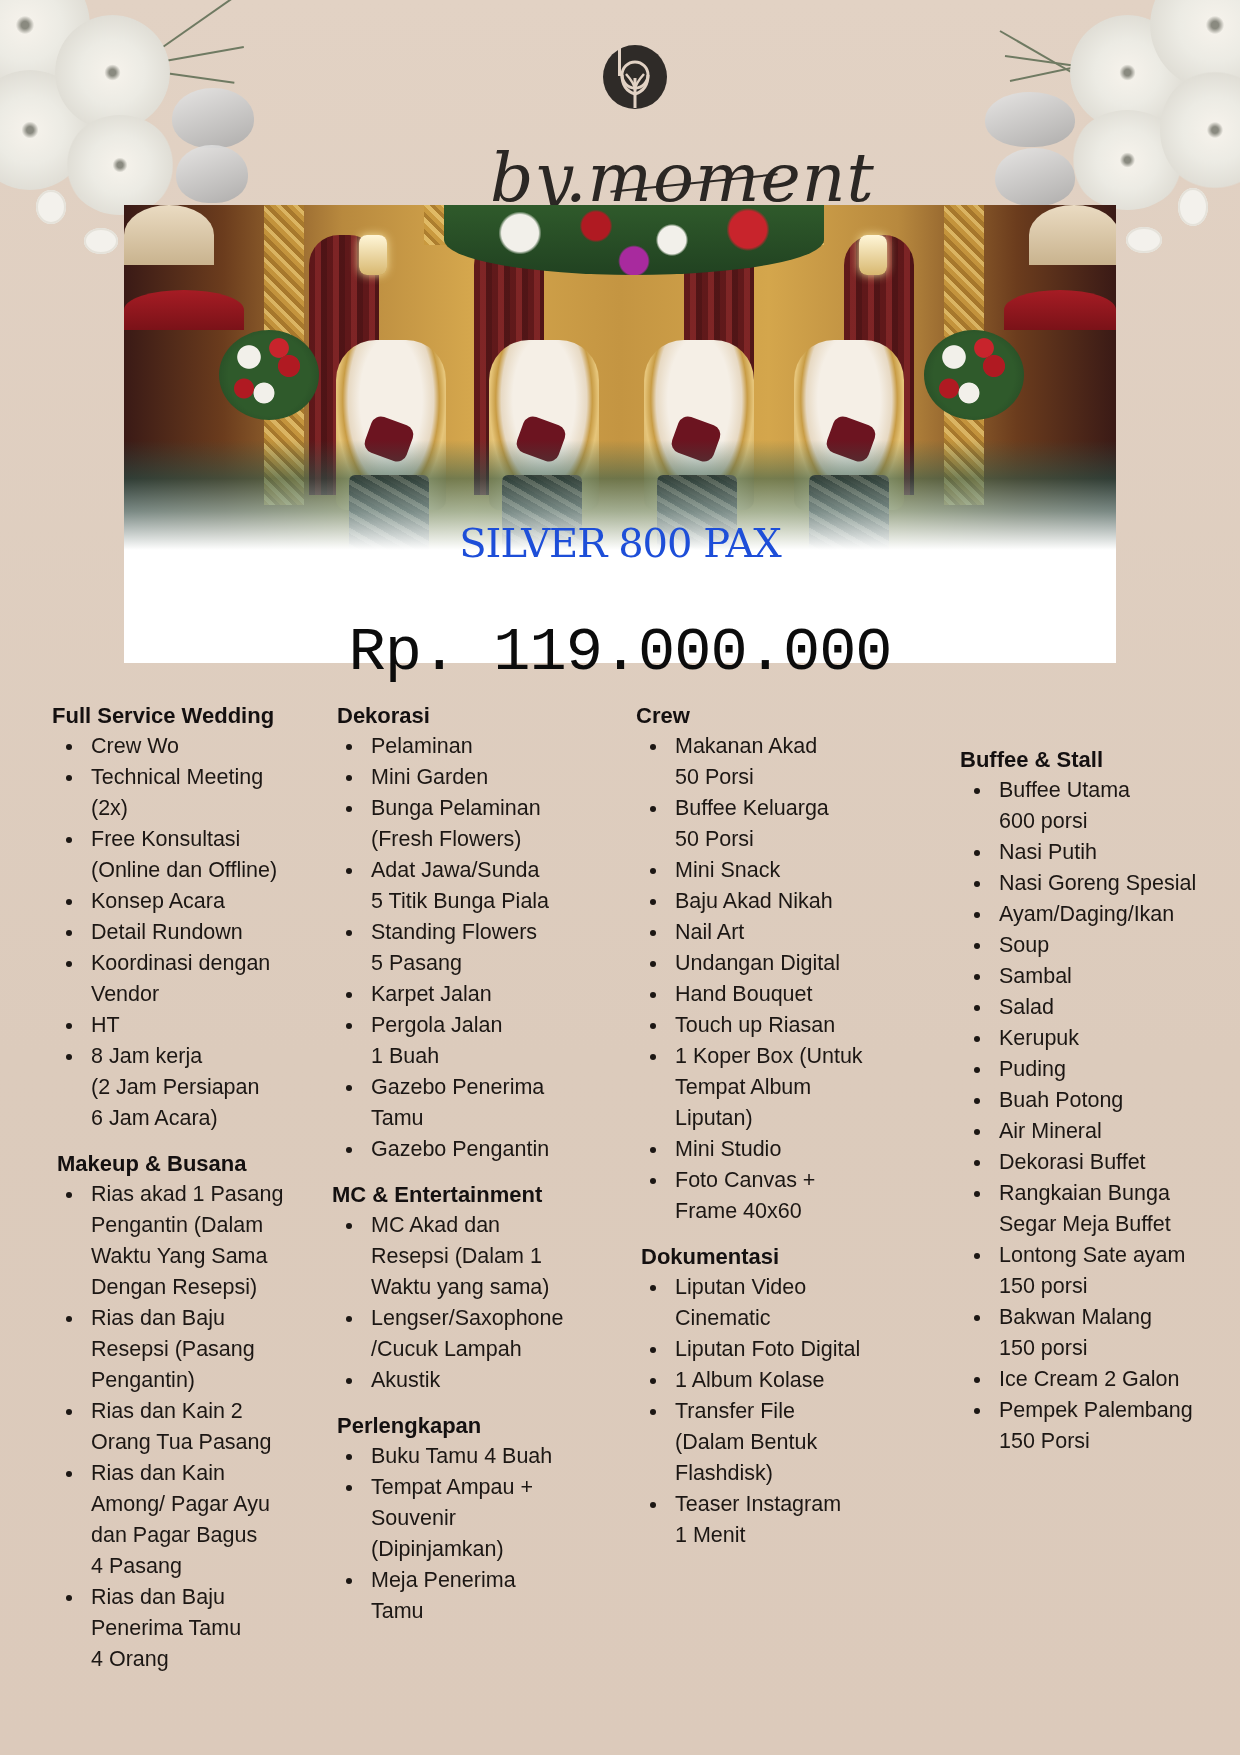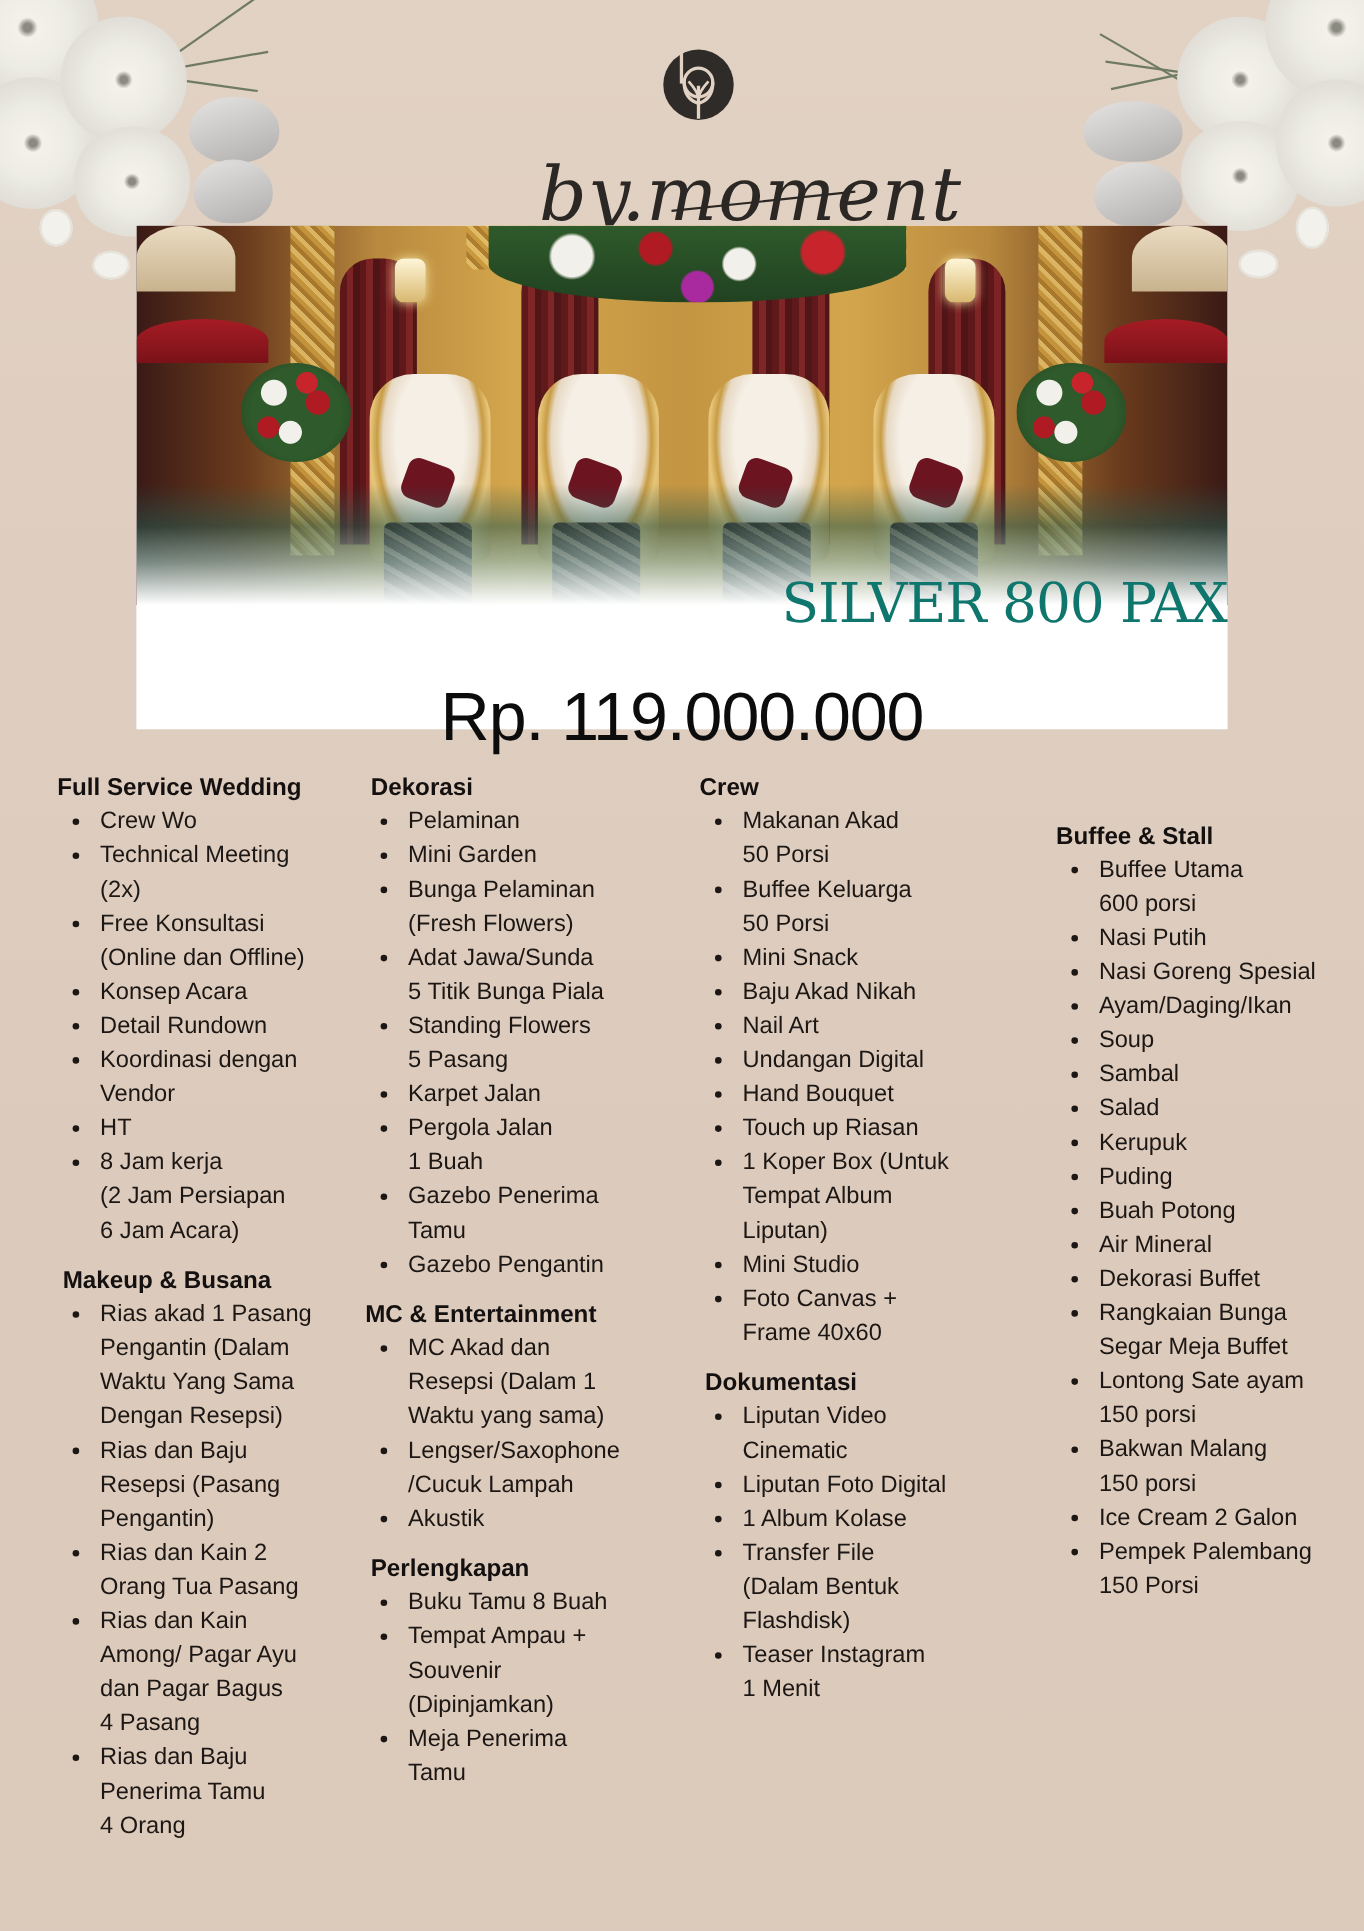--- a/index.html
+++ b/index.html
@@ -53,24 +53,24 @@
                   radial-gradient(circle at 60% 50%, #f2f0ea 0 6%, rgba(0,0,0,0) 7%),
                   radial-gradient(circle at 80% 35%, #c8242c 0 6%, rgba(0,0,0,0) 7%),
                   radial-gradient(circle at 50% 80%, #a82a9e 0 7%, rgba(0,0,0,0) 8%),
                   linear-gradient(#2f5a2b,#214221); }
     .photo .umbrella { position:absolute; top:0; width:90px; height:60px; border-radius: 50% 50% 0 0; background: linear-gradient(#eadbc2,#c9b38e); }
     .photo .umbrella.red { top:85px; height:40px; background: linear-gradient(#a61c24,#7a1218); }
     .photo .lamp { position:absolute; top:30px; width:28px; height:40px; border-radius: 8px; background: linear-gradient(#fff6d8,#d8b870); box-shadow: 0 0 10px #f7e3a0; }
     .photo .fade { position:absolute; left:0; bottom:0; width:100%; height:110px;
       background: linear-gradient(180deg, rgba(255,255,255,0) 0%, rgba(40,90,80,.55) 35%, rgba(150,185,180,.7) 65%, #ffffff 100%); }
 
-    .title { position:absolute; left:0; width:992px; top:318px; text-align:right;
-      font-family: "DejaVu Serif", serif; font-size: 50px; letter-spacing: -1px; color:#0f766e; line-height:1; }
+    .title { position:absolute; left:0; width:992px; top:318px; text-align:center;
+      font-family: "DejaVu Serif", serif; font-size: 40px; letter-spacing: -1px; color:#1d4ed8; line-height:1; }
     .price { position:absolute; left:0; width:1240px; top:622px; text-align:center;
-      font-family: Liberation Sans, sans-serif; font-size: 62px; letter-spacing: -1px; color:#0c0c0c; line-height:1; z-index:3; }
+      font-family: Liberation Mono, monospace; font-size: 62px; letter-spacing: -1px; color:#0c0c0c; line-height:1; z-index:3; }
 
     
     .col { position:absolute; top: 700px; }
     .section-title { font-weight: bold; font-size: 22px; line-height: 31px; margin: 0; color:#141010; white-space: nowrap; }
     ul.items { list-style: none; margin: 0; padding: 0; }
     ul.items li { position: relative; padding-left: 39px; font-size: 21.5px; line-height: 31px; color:#1c1714; white-space: pre-line; }
     ul.items li::before { content: ""; position: absolute; left: 14px; top: 13px; width: 6px; height: 6px; border-radius: 50%; background: #1c1714; }
     .gap { height: 14px; }
   </style>
 </head>
@@ -230,21 +230,21 @@
 Waktu yang sama)</li>
       <li>Lengser/Saxophone
 /Cucuk Lampah</li>
       <li>Akustik</li>
     </ul>
   </div>
   <div class="gap"></div>
   <div style="padding-left:5px;">
     <h3 class="section-title">Perlengkapan</h3>
     <ul class="items" style="margin-left:-5px;">
-      <li>Buku Tamu 8 Buah</li>
+      <li>Buku Tamu 4 Buah</li>
       <li>Tempat Ampau +
 Souvenir
 (Dipinjamkan)</li>
       <li>Meja Penerima
 Tamu</li>
     </ul>
   </div>
 </div>
 
 <div class="col" style="left:636px;width:280px;">

